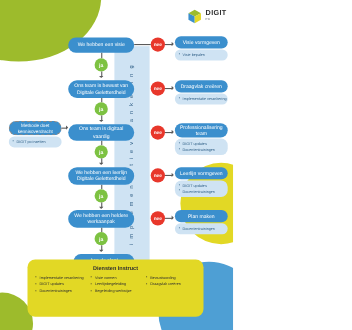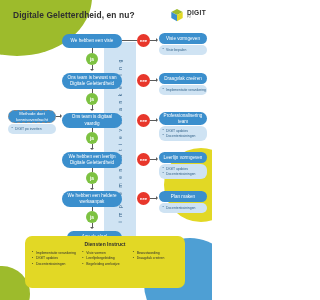--- a/index.html
+++ b/index.html
@@ -174,21 +174,20 @@
 </head>
 <body>
 
 <div id="poster">
 
   <div class="blob" id="blob-green-tl"></div>
   <div class="blob" id="blob-yellow-right"></div>
   <div class="blob" id="blob-blue-br"></div>
   <div class="blob" id="blob-green-bl"></div>
 
-  <div id="title">Digitale Geletterdheid, en nu?</div>
   <div id="logo">
     <svg id="logo-cube" viewBox="0 0 32 32">
       <polygon points="16,2 29,9 16,16 3,9" fill="#9dbb2c"></polygon>
       <polygon points="3,9 16,16 16,30 3,23" fill="#3b8fcd"></polygon>
       <polygon points="29,9 29,23 16,30 16,16" fill="#e2d825"></polygon>
     </svg>
     <div id="logo-text">
       <div id="logo-word">DIGIT</div>
       <div id="logo-sub">PO</div>
     </div>

